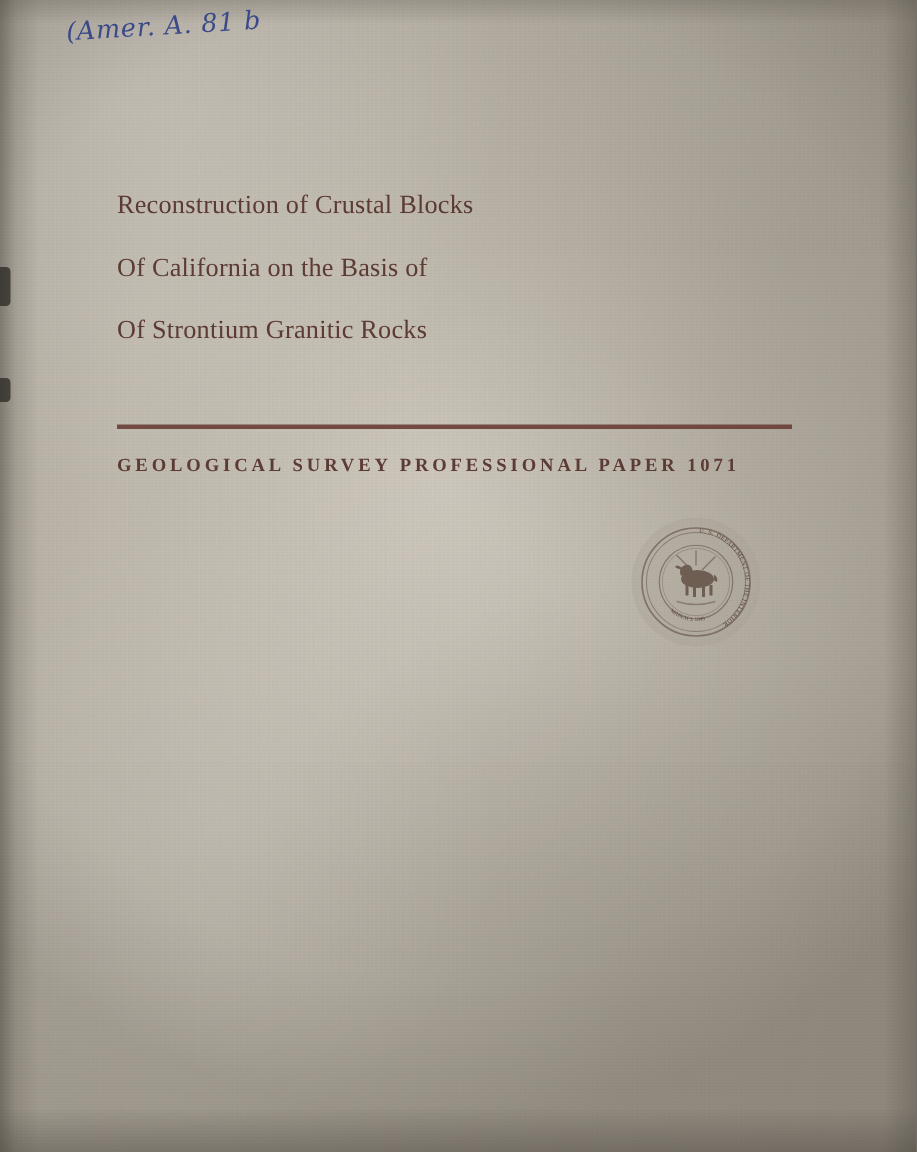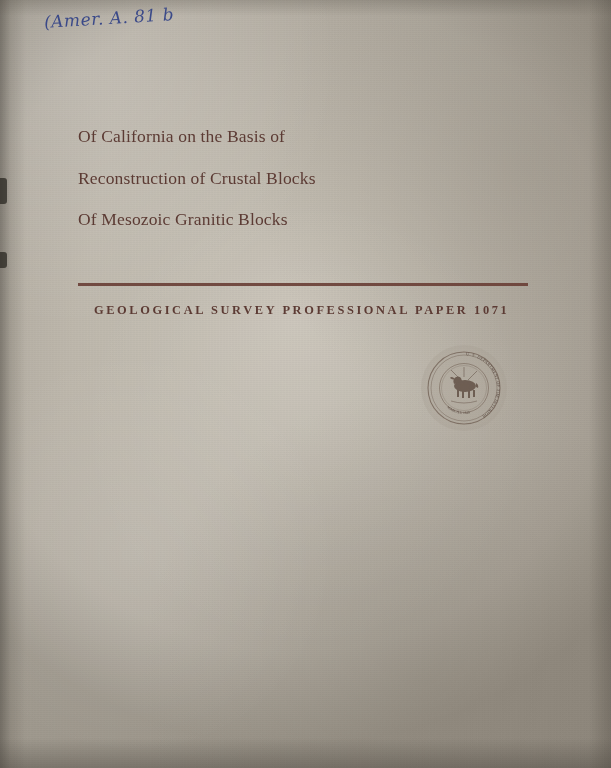--- a/index.html
+++ b/index.html
@@ -122,21 +122,20 @@
   .series-line {
     position: absolute;
     left: 78px;
     top: 303px;
     width: 460px;
     font-size: 12.4px;
     letter-spacing: 2.6px;
     color: #5c3b34;
     font-weight: bold;
     white-space: nowrap;
-    margin-left: 16px;
   }
 
   
   .seal {
     position: absolute;
     left: 421px;
     top: 345px;
     width: 86px;
     height: 86px;
     border-radius: 50%;
@@ -167,23 +166,23 @@
   <div class="spine"></div>
   <div class="spine-notch notch-a"></div>
   <div class="spine-notch notch-b"></div>
   <div class="edge-top"></div>
   <div class="edge-right"></div>
   <div class="edge-bottom"></div>
 
   <div class="handwriting">(Amer. A. 81 b</div>
 
   <div class="title-block">
+    <div class="title-line">Reconstruction of Crustal Blocks</div>
     <div class="title-line">Of California on the Basis of</div>
-    <div class="title-line">Reconstruction of Crustal Blocks</div>
-    <div class="title-line">Of Mesozoic Granitic Blocks</div>
+    <div class="title-line">Of Strontium Granitic Rocks</div>
   </div>
 
   <div class="rule"></div>
 
   <div class="series-line">GEOLOGICAL SURVEY PROFESSIONAL PAPER 1071</div>
 
   <div class="seal">
     <svg width="86" height="86" viewBox="0 0 86 86" aria-hidden="true">
       <defs>
         <path id="outerArc" d="M 43,43 m -33,0 a 33,33 0 1,1 66,0 a 33,33 0 1,1 -66,0"></path>

